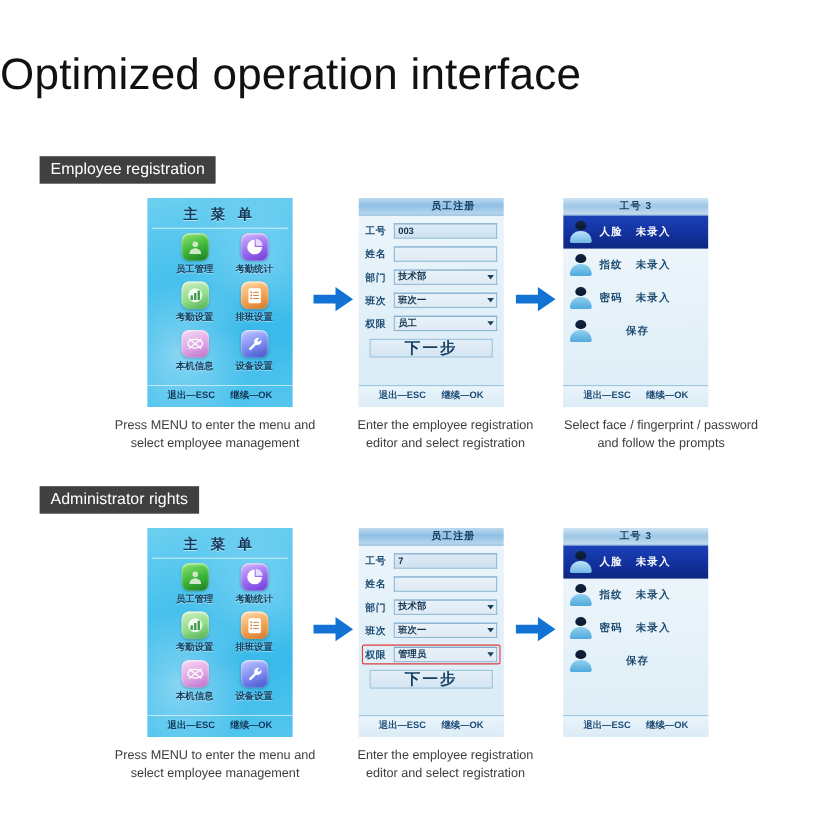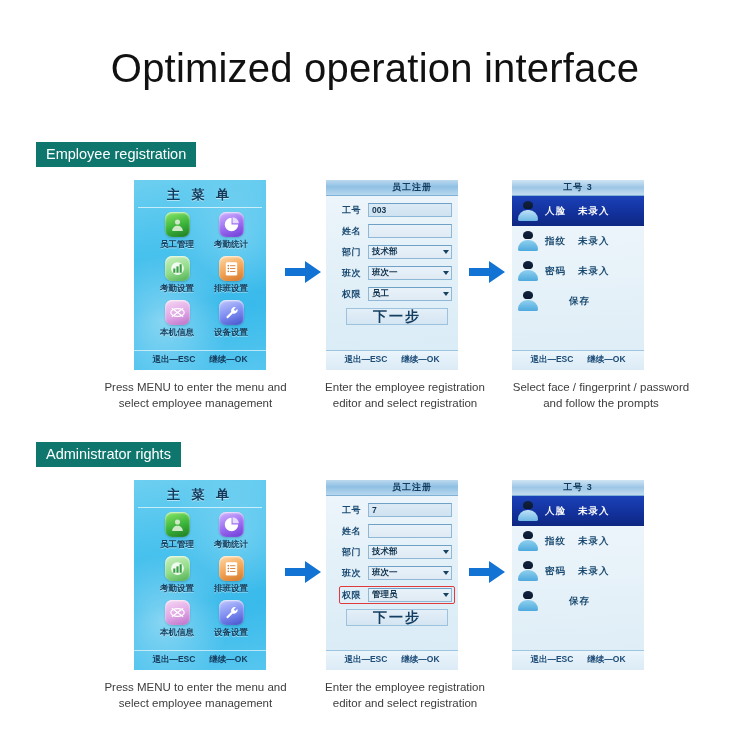--- a/index.html
+++ b/index.html
@@ -14,32 +14,32 @@
     overflow: hidden;
     position: relative;
   }
 
   
   .page-title {
     position: absolute;
     top: 46px;
     left: 0;
     width: 750px;
-    text-align: center;
+    text-align: left;
     font-size: 40px;
     font-weight: 400;
     color: #111111;
     letter-spacing: 0.2px;
     line-height: 1.1;
   }
 
   
   .section-chip {
     position: absolute;
-    background: #0f766e;
+    background: #404040;
     color: #ffffff;
     font-size: 14.5px;
     font-weight: 400;
     padding: 5px 10px 4px 10px;
     line-height: 1.1;
     white-space: nowrap;
   }
   #chip-employee { left: 36px; top: 142px; }
   #chip-admin    { left: 36px; top: 442px; }
 
@@ -169,21 +169,21 @@
     border-bottom: 1px solid #7fb0d6;
     display: flex;
     align-items: center;
     justify-content: center;
     font-size: 9px;
     font-weight: 700;
     color: #123a5c;
     letter-spacing: 1px;
     padding-left: 40px;
   }
-  .form-body { padding: 7px 6px 0 16px; }
+  .form-body { padding: 7px 6px 0 6px; }
   .form-row {
     display: flex;
     align-items: center;
     margin-bottom: 7px;
     position: relative;
   }
   .form-row.boxed {
     border: 1.5px solid #e03a3a;
     border-radius: 2px;
     padding: 1px 2px;

